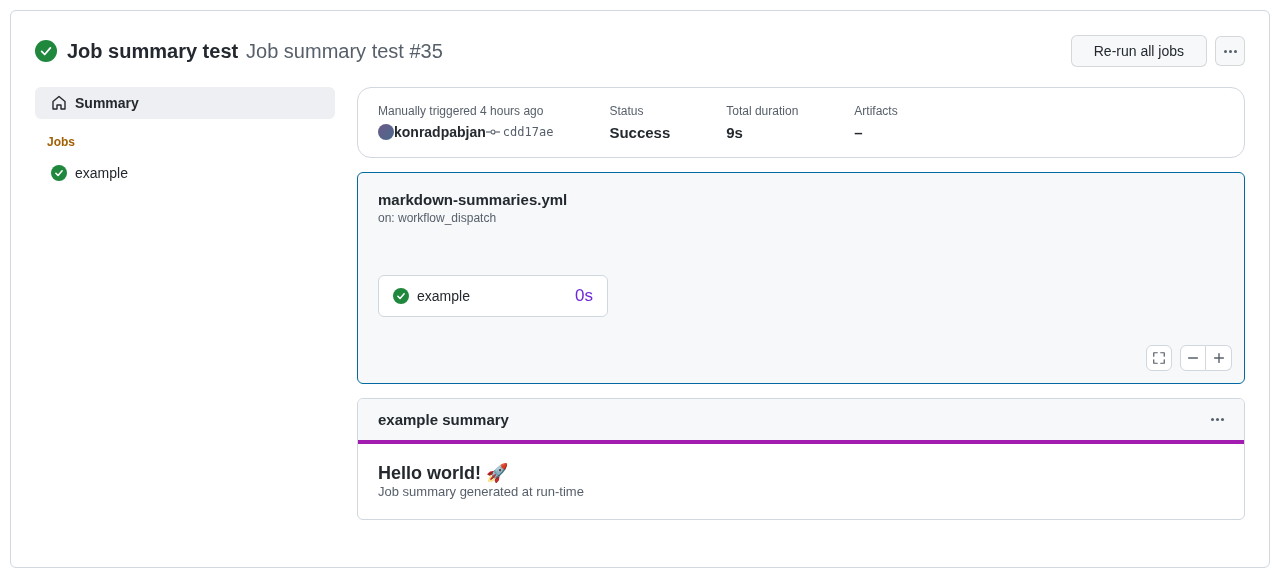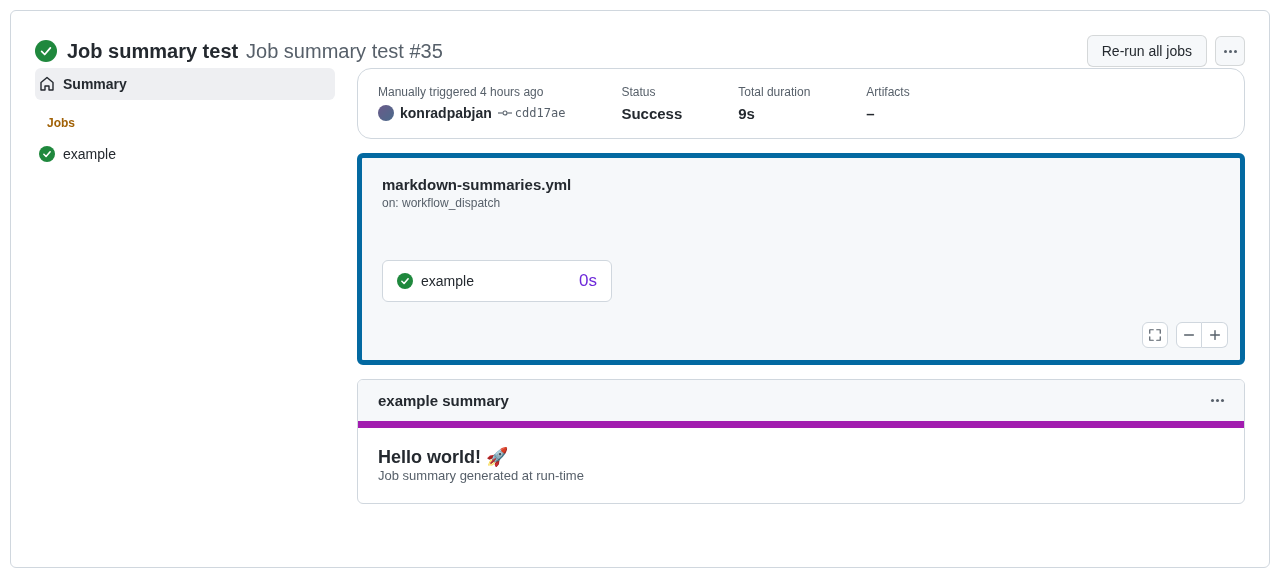--- a/index.html
+++ b/index.html
@@ -19,21 +19,21 @@
       border-radius: 6px;
       padding: 24px 24px 28px 24px;
       width: 1260px;
       height: 558px;
       position: relative;
     }
     .header {
       display: flex;
       align-items: center;
       justify-content: space-between;
-      margin-bottom: 1px;
+      margin-bottom: 20px;
     }
     .header-left {
       display: flex;
       align-items: center;
       gap: 10px;
     }
     .check-circle {
       width: 22px;
       height: 22px;
       background: #1f883d;
@@ -61,21 +61,21 @@
     }
     .header-right {
       display: flex;
       align-items: center;
       gap: 8px;
     }
     .btn {
       background: #f6f8fa;
       border: 1px solid rgba(27,31,36,0.15);
       border-radius: 6px;
-      padding: 5px 14px;
+      padding: 5px 22px;
       font-size: 14px;
       font-weight: 500;
       color: #24292f;
       cursor: pointer;
       line-height: 20px;
     }
     .icon-btn {
       background: #f6f8fa;
       border: 1px solid rgba(27,31,36,0.15);
       border-radius: 6px;
@@ -91,21 +91,21 @@
       gap: 22px;
     }
     .sidebar {
       width: 300px;
       flex-shrink: 0;
     }
     .sidebar-item {
       display: flex;
       align-items: flex-start;
       gap: 8px;
-      padding: 8px 4px;
+      padding: 8px 16px;
       border-radius: 6px;
       font-size: 14px;
       cursor: pointer;
     }
     .sidebar-item.active {
       background: #eeeff2;
       font-weight: 600;
     }
     .sidebar-heading {
       font-size: 12px;
@@ -137,21 +137,20 @@
       color: #57606a;
     }
     .meta-value {
       font-size: 15px;
       font-weight: 600;
       color: #24292f;
     }
     .meta-row {
       display: flex;
       align-items: center;
-      gap: 6px;
       justify-content: center;
     }
     .avatar {
       width: 16px;
       height: 16px;
       border-radius: 50%;
       background: linear-gradient(135deg, #6a5a8a, #4a6a8a);
       flex-shrink: 0;
     }
     .username {
@@ -161,21 +160,21 @@
     }
     .commit-hash {
       font-size: 12px;
       font-family: ui-monospace, SFMono-Regular, "SF Mono", Menlo, monospace;
       color: #57606a;
       display: flex;
       align-items: center;
       gap: 3px;
     }
     .wf-card {
-      border: 5px solid #0369a1;
+      border: 1px solid #0369a1;
       border-radius: 6px;
       background: #f6f8fa;
       padding: 18px 20px 12px 20px;
       position: relative;
       height: 212px;
     }
     .wf-title {
       font-size: 15px;
       font-weight: 600;
       color: #24292f;
@@ -237,21 +236,21 @@
       border-bottom-left-radius: 0;
       border-left: none;
     }
     .summary-card {
       border: 1px solid #d0d7de;
       border-radius: 6px;
       overflow: hidden;
     }
     .summary-head {
       background: #f6f8fa;
-      border-bottom: 7px solid #a21caf;
+      border-bottom: 4px solid #a21caf;
       padding: 12px 20px;
       display: flex;
       align-items: center;
       justify-content: space-between;
     }
     .summary-title {
       font-size: 15px;
       font-weight: 600;
     }
     .summary-body {

